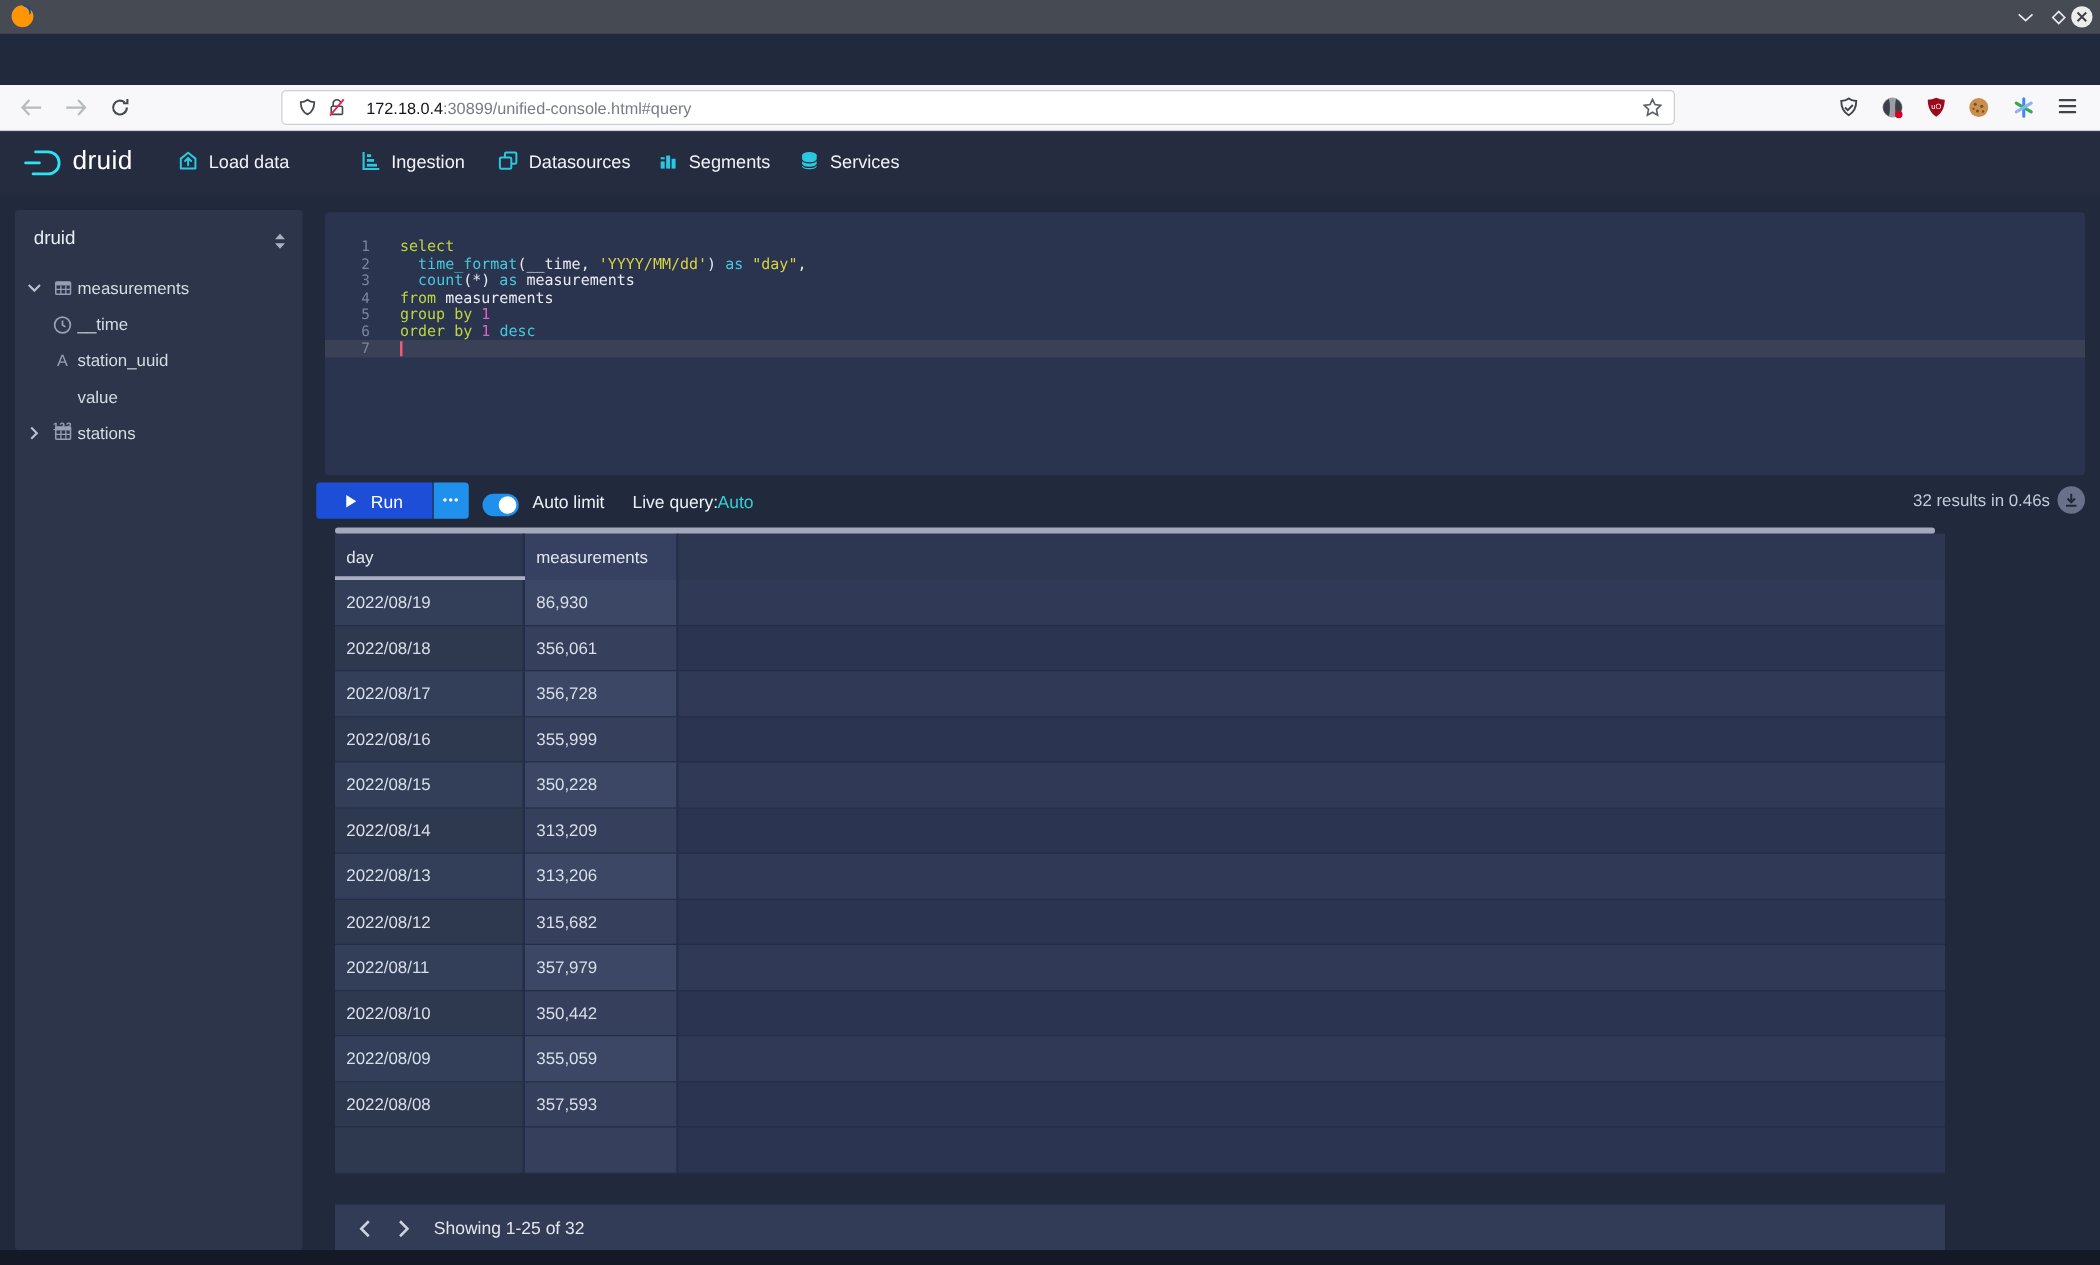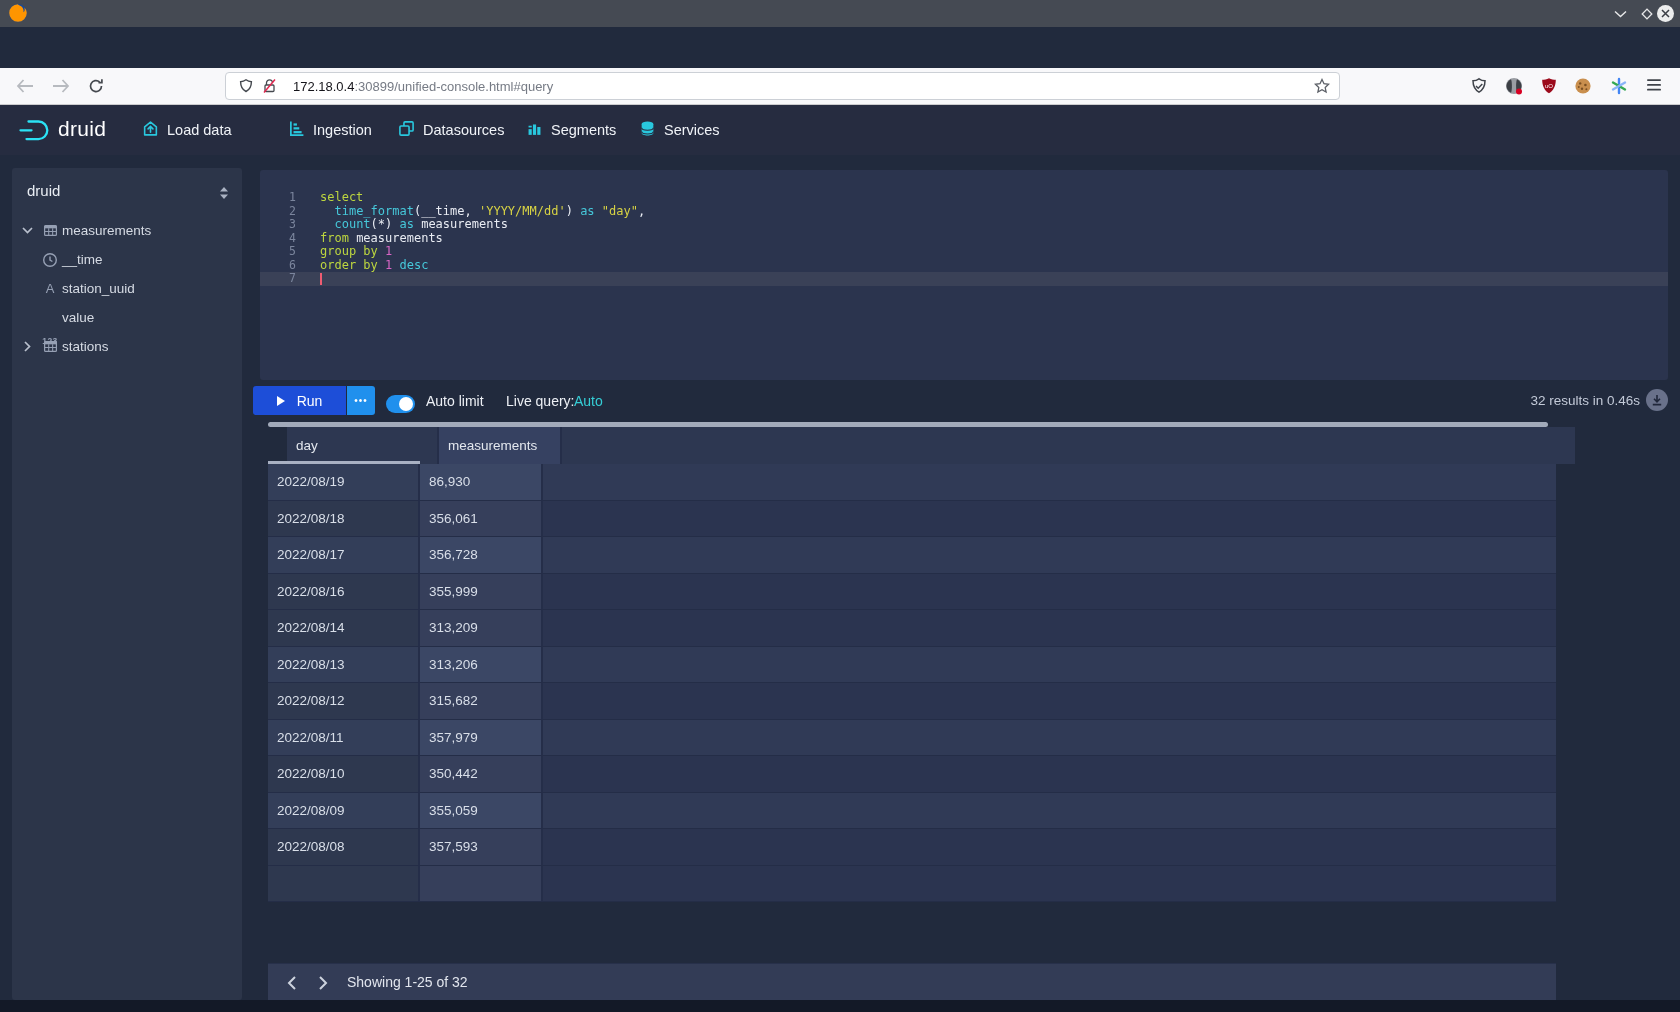--- a/index.html
+++ b/index.html
@@ -90,21 +90,21 @@
   .runbar-label { position:absolute; top:393px; font-size:14px; color:#edf0f5; }
   .live-val { color:#35ced6; }
   .result-summary { position:absolute; left:1400px; top:393px; width:240px; text-align:right;
                     font-size:13.5px; color:#c3cad8; }
   .dl-circle { position:absolute; left:1646px; top:389px; width:22px; height:22px; border-radius:50%;
                background:#69718a; display:flex; align-items:center; justify-content:center; }
 
   
   .tbl-scrollbar { position:absolute; left:268px; top:422px; width:1280px; height:5px;
                    background:#a2aaba; border-radius:2.5px; }
-  .tbl-header { position:absolute; left:268px; top:427px; width:1288px; height:37px; display:flex;margin-left:19px; }
+  .tbl-header { position:absolute; left:268px; top:427px; width:1288px; height:37px; display:flex; }
   .hc { font-size:13.5px; color:#e3e7ee; display:flex; align-items:center; padding-left:9px; }
   .hc-day  { width:152px; background:#2d3751; border-right:2px solid #252e49; }
   .hc-meas { width:123px; background:#364161; border-right:2px solid #252e49; }
   .hc-fill { flex:1; background:#2d3751; }
   .sort-underline { position:absolute; left:268px; top:461px; width:152px; height:3px;
                     background:#a9b1c3; }
   .tbl-rows { position:absolute; left:268px; top:464px; width:1288px; height:499px; overflow:hidden; }
   .t-row { display:flex; height:36.5px; }
   .tc { font-size:13.5px; color:#d9dfe9; display:flex; align-items:center; padding-left:9px;
         border-bottom:1px solid #242d47; }
@@ -474,20 +474,27 @@
         </div>
         <div class="tc c-fill"></div>
       </div>
       <div class="t-row row-odd">
         <div class="tc c-day">2022/08/16</div>
         <div class="tc c-meas">
           <span class="num-box">355,999</span>
         </div>
         <div class="tc c-fill"></div>
       </div>
+      <div class="t-row row-even">
+        <div class="tc c-day">2022/08/15</div>
+        <div class="tc c-meas">
+          <span class="num-box">350,228</span>
+        </div>
+        <div class="tc c-fill"></div>
+      </div>
       <div class="t-row row-odd">
         <div class="tc c-day">2022/08/14</div>
         <div class="tc c-meas">
           <span class="num-box">313,209</span>
         </div>
         <div class="tc c-fill"></div>
       </div>
       <div class="t-row row-even">
         <div class="tc c-day">2022/08/13</div>
         <div class="tc c-meas">

